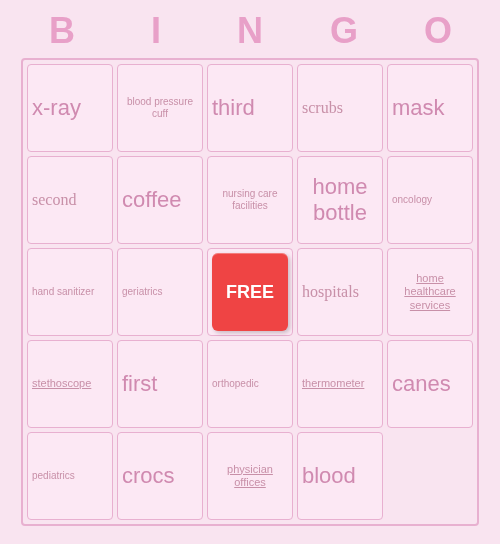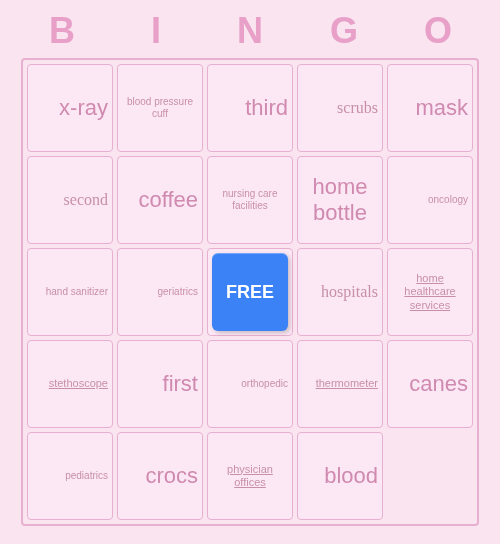--- a/index.html
+++ b/index.html
@@ -45,21 +45,21 @@
       border: 2px solid #e8b0d0;
       border-radius: 4px;
     }
 
     .bingo-cell {
       background-color: #fce8f4;
       border: 1.5px solid #e8b0d0;
       border-radius: 4px;
       display: flex;
       align-items: center;
-      justify-content: flex-end;
+      justify-content: flex-start;
       text-align: center;
       padding: 4px;
     }
 
     .bingo-cell span {
       line-height: 1.2;
     }
 
     .cell-large {
       font-size: 22px;
@@ -78,21 +78,21 @@
       color: #c890a8;
     }
 
     .cell-xsmall {
       font-size: 11px;
       color: #c890a8;
       text-decoration: underline;
     }
 
     .free-cell {
-      background-color: #3b82f6;
+      background-color: #ef4444;
       border-radius: 6px;
       color: white;
       font-size: 18px;
       font-weight: bold;
       display: flex;
       align-items: center;
       justify-content: center;
       width: 100%;
       height: 100%;
       box-shadow: 2px 2px 4px rgba(0,0,0,0.2), inset 0 1px 0 rgba(255,255,255,0.3);

